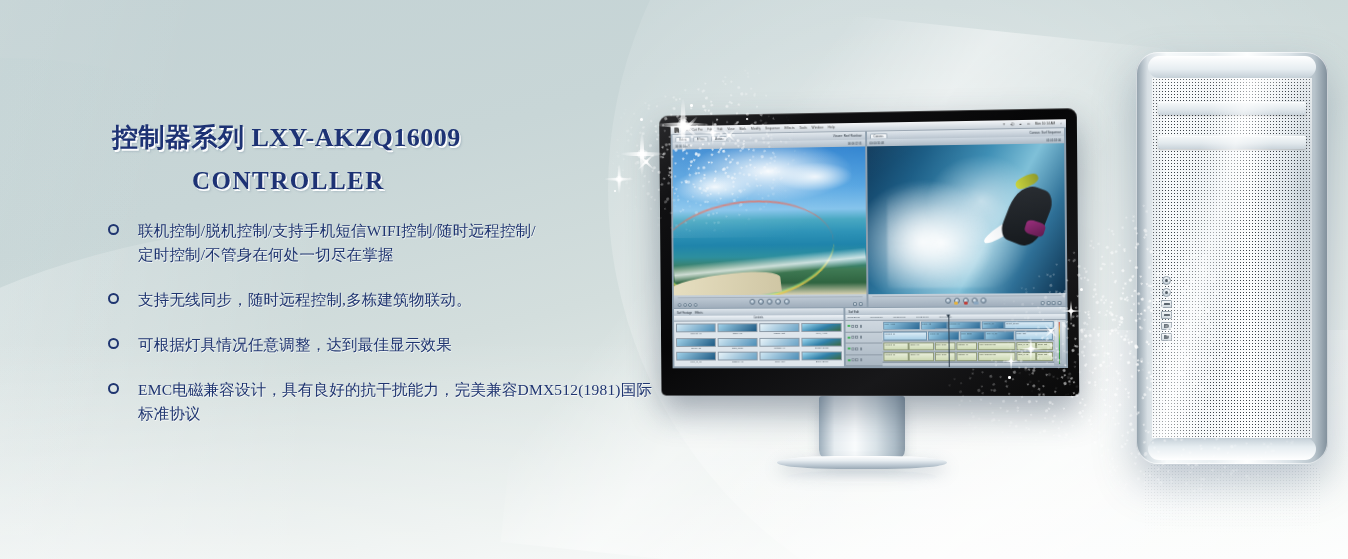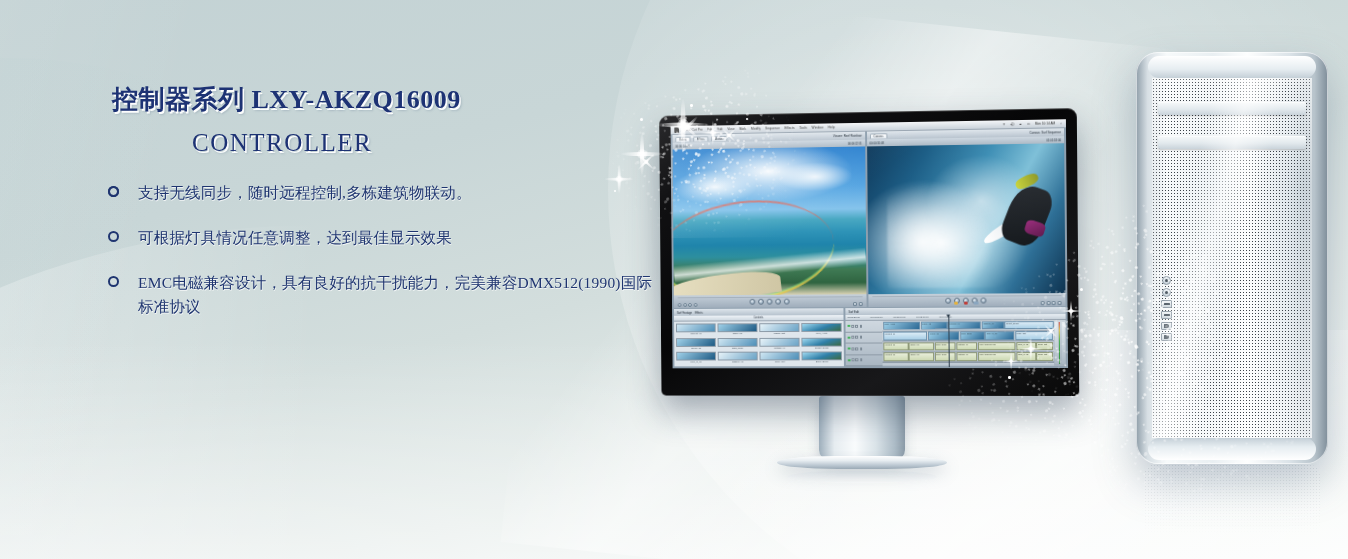--- a/index.html
+++ b/index.html
@@ -52,29 +52,29 @@
     background:linear-gradient(180deg, rgba(255,255,255,0), rgba(255,255,255,.75));
   }
   .sw7 {
     left:640px; top:330px; width:760px; height:420px;
     background:linear-gradient(-40deg, rgba(255,255,255,0) 30%, rgba(255,255,255,.6) 55%, rgba(255,255,255,0) 80%);
   }
 
   
   .copy { position:absolute; left:0; top:0; width:660px; z-index:30; }
 
-  .title-wrap { padding-top:82px; padding-left:112px; }
+  .title-wrap { padding-top:82px; padding-left:112px;margin-top:38px; }
   .title-1 {
     font-size:26px; font-weight:bold; color:#1d3274; letter-spacing:.5px;
     text-shadow:1.5px 1.5px 0 rgba(255,255,255,.95), 2.5px 2.5px 2px rgba(120,140,160,.35);
     white-space:nowrap;
   }
   .title-2 {
     margin-top:12px; margin-left:80px;
-    font-size:25px; font-weight:normal; color:#1d3274; letter-spacing:1.5px;
+    font-size:25px; font-weight:bold; color:#1d3274; letter-spacing:1.5px;
     text-shadow:1.5px 1.5px 0 rgba(255,255,255,.95), 2.5px 2.5px 2px rgba(120,140,160,.35);
   }
 
   ul.features { list-style:none; margin-top:24px; padding-left:108px; }
   ul.features li {
     position:relative;
     padding-left:30px;
     margin-bottom:21px;
     color:#1f3570;
     font-size:15.5px;
@@ -458,32 +458,34 @@
 
   <div class="copy">
     <div class="title-wrap">
       <div class="title-1">控制器系列 LXY-AKZQ16009</div>
       <div class="title-2">CONTROLLER</div>
     </div>
 
     <ul class="features">
       <li>
         <span class="bullet"></span>
+        <span class="ftxt">联机控制/脱机控制/支持手机短信WIFI控制/随时远程控制/</span>
+        <span class="ftxt l2">定时控制/不管身在何处一切尽在掌握</span>
       </li>
       <li>
         <span class="bullet"></span>
         <span class="ftxt">支持无线同步，随时远程控制,多栋建筑物联动。</span>
       </li>
       <li>
         <span class="bullet"></span>
         <span class="ftxt">可根据灯具情况任意调整，达到最佳显示效果</span>
       </li>
       <li>
         <span class="bullet"></span>
-        <span class="ftxt">EMC电磁兼容设计，具有良好的抗干扰能力，完美兼容DMX512(1990)国际标准协议</span>
+        <span class="ftxt">EMC电磁兼容设计，具有良好的抗干扰能力，完美兼容DMX512(1981)国际标准协议</span>
       </li>
     </ul>
   </div>
 
   <div id="monitor-unit">
     <div class="mon-neck"></div>
     <div class="mon-base"></div>
     <div class="mon-base-refl"></div>
   </div>
 

